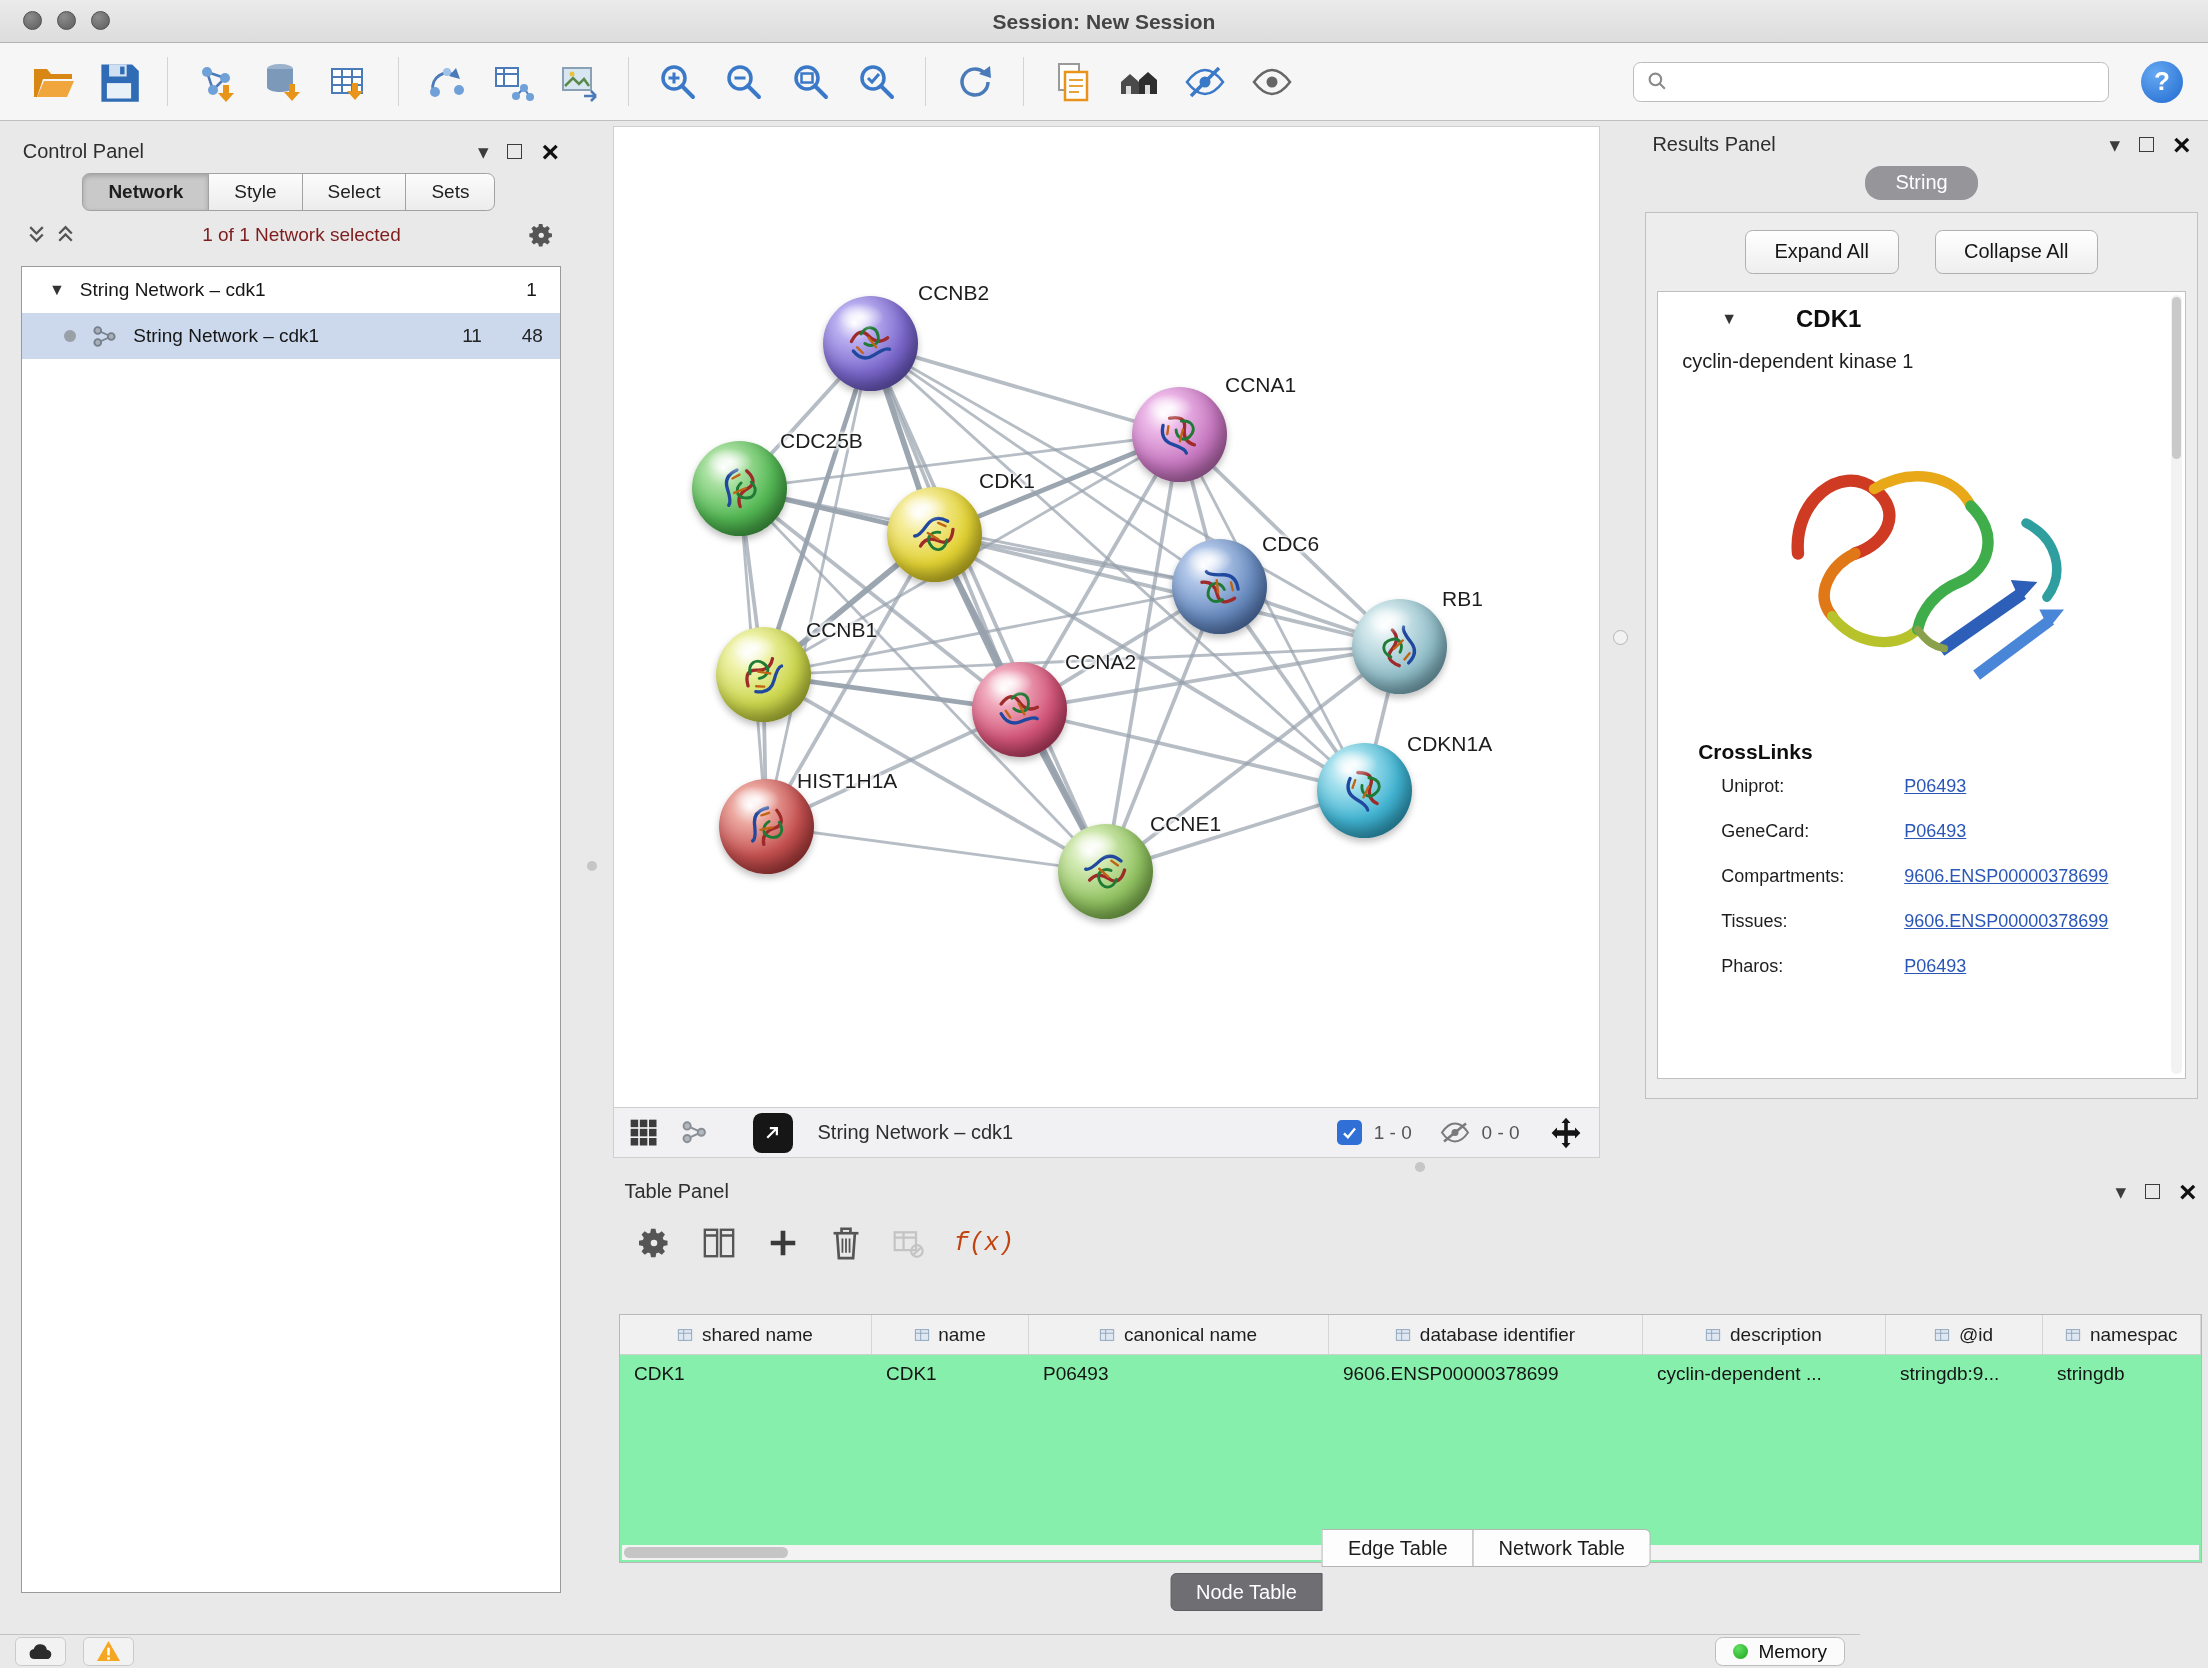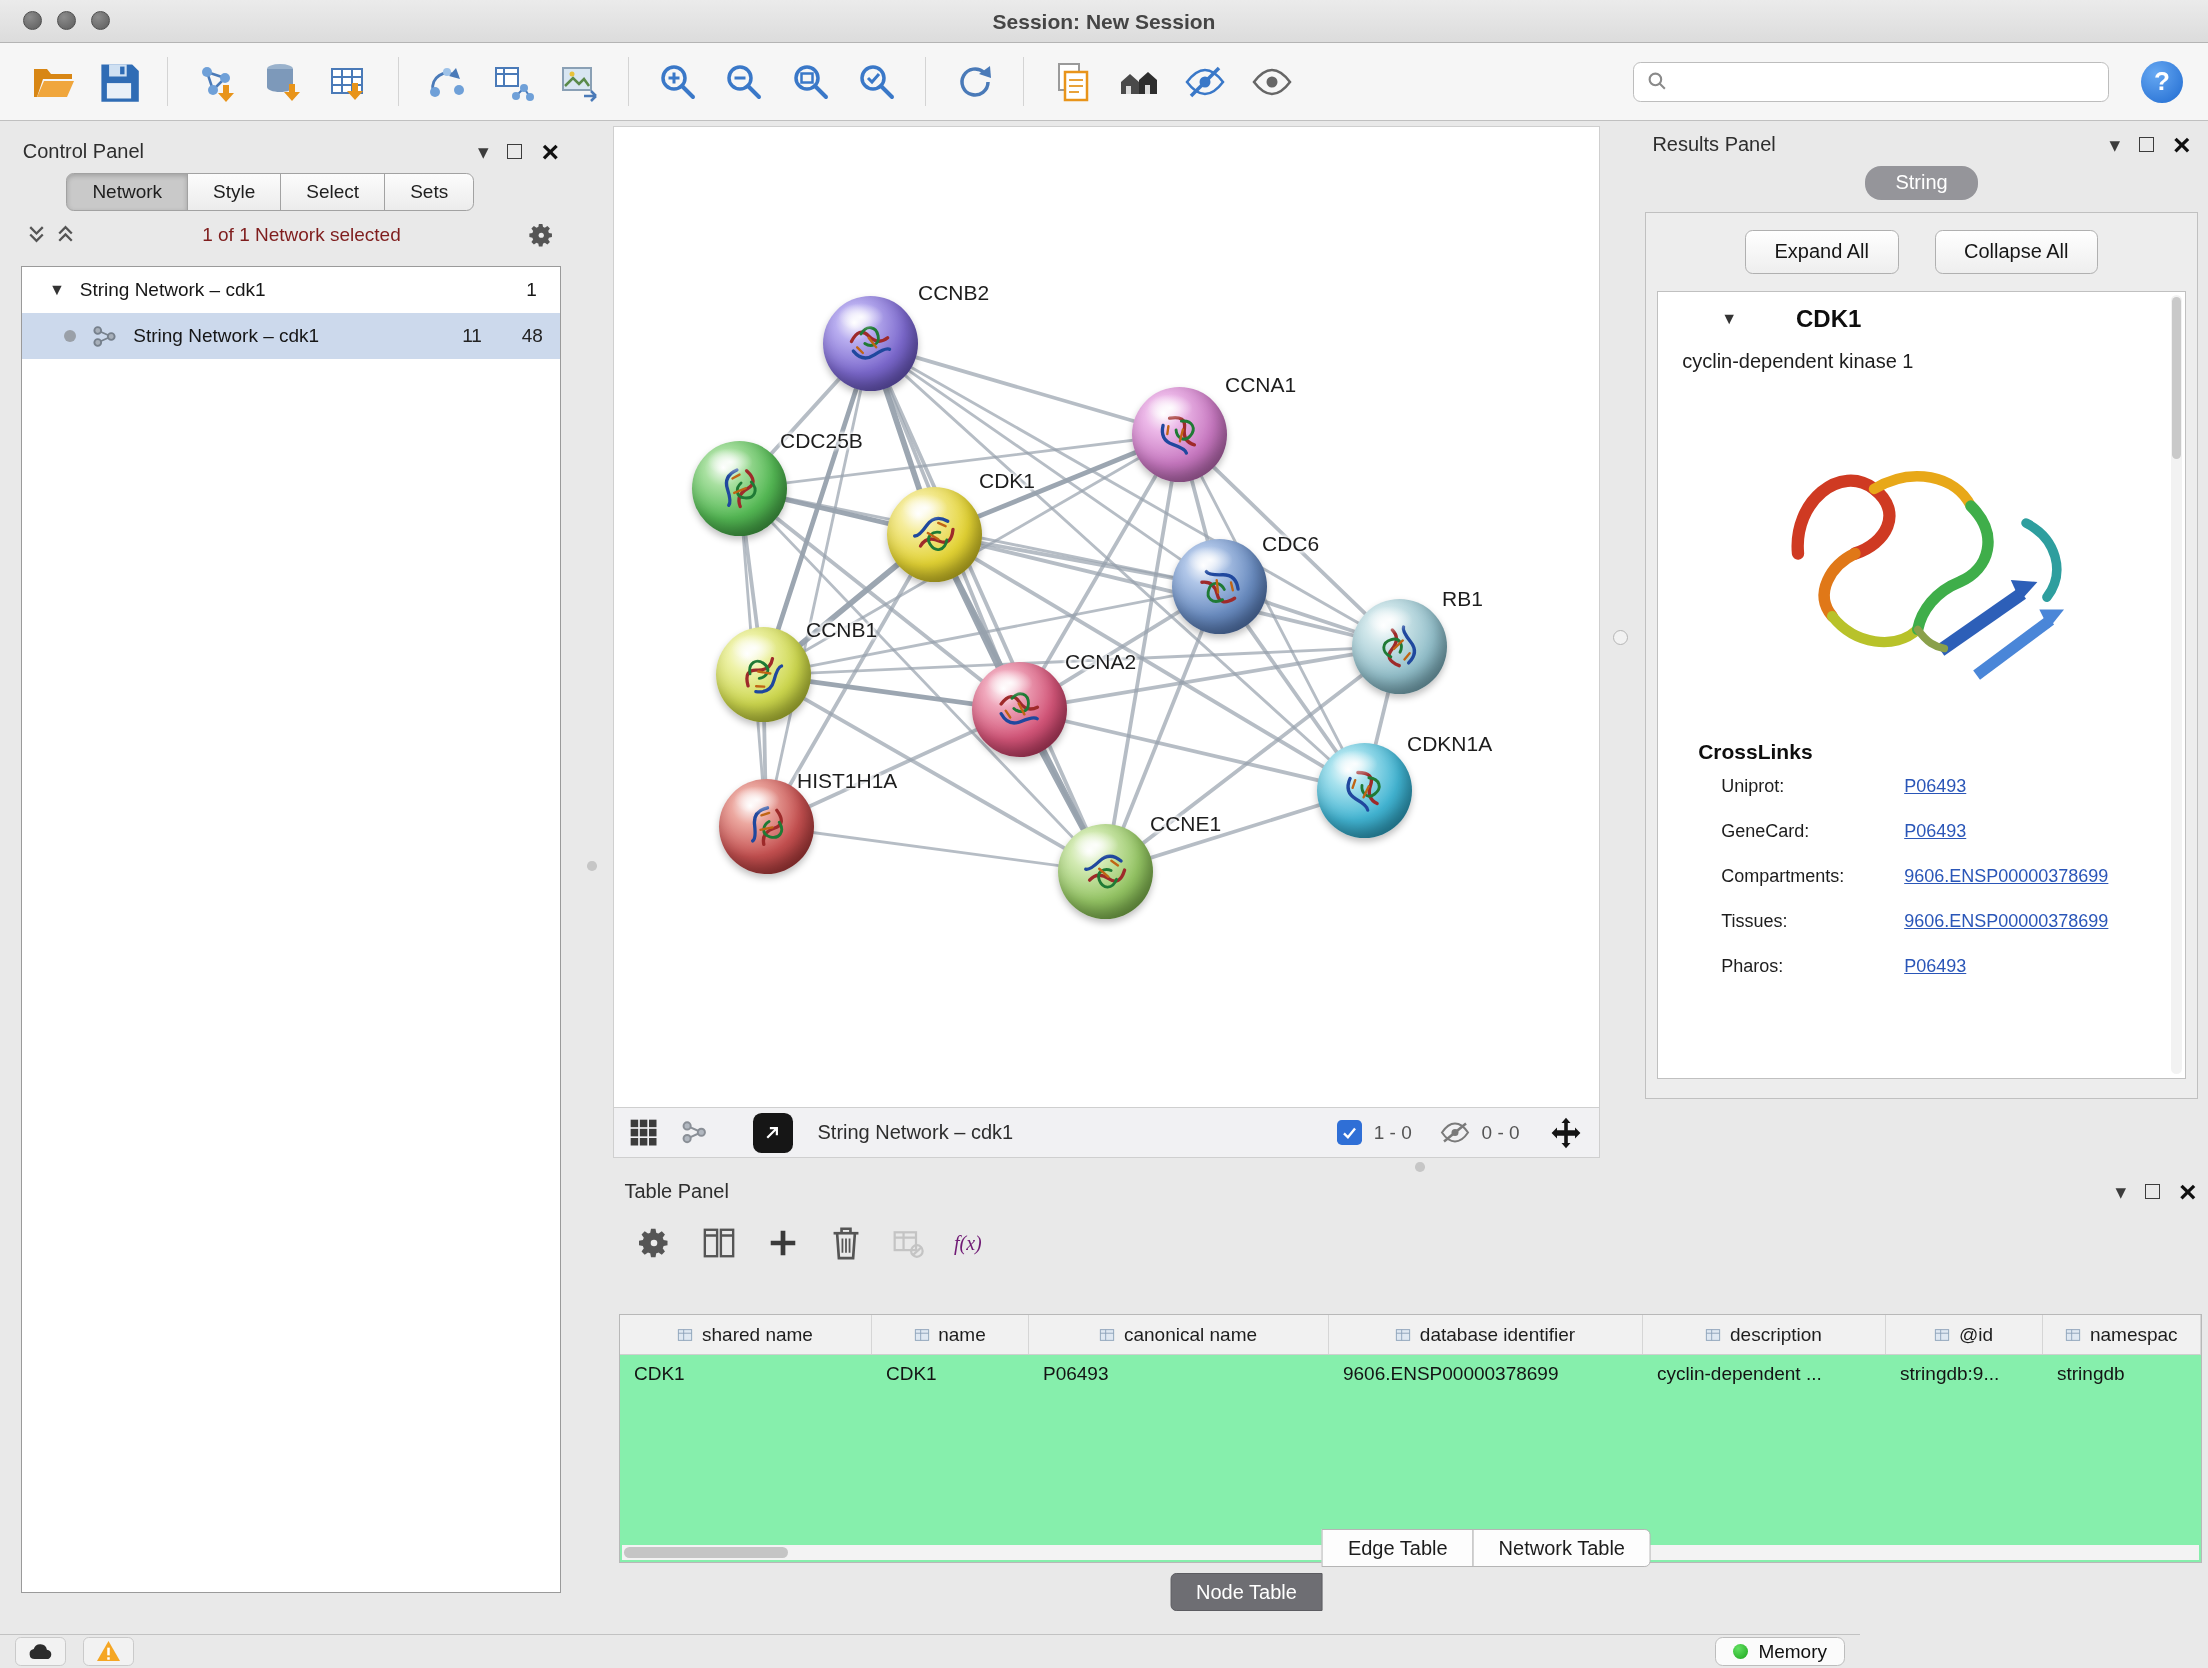--- a/index.html
+++ b/index.html
@@ -34,21 +34,21 @@
   .wi-caret { font-size:21px; color:#3c3c3c; line-height:1; }
   .wi-float { width:15px; height:15px; border:1.9px solid #3c3c3c; display:inline-block; }
   .wi-close { font-size:30px; font-weight:bold; color:#101010; line-height:21px; }
 
   
   .control-panel { position:absolute; left:11.4px; top:133px; width:559px; height:1460px; }
   .cp-tabs { display:flex; margin:3.8px 0 0 55px; }
   .cp-tab { height:38px; padding:0 25px; display:flex; align-items:center; border:1px solid #a2a2a2;
     margin-left:-1px; background:linear-gradient(#fcfcfc,#ececec); font-size:19px; color:#1e1e1e; }
   .cp-tab.selected { background:#c9c9c9; box-shadow:inset 0 1.9px 4.8px rgba(0,0,0,.2); }
-  .cp-tab:first-child { border-radius:7.6px 0 0 7.6px; margin-left:0; }
+  .cp-tab:first-child { border-radius:7.6px 0 0 7.6px; margin-left:16px;font-weight:bold; }
   .cp-tab:last-child { border-radius:0 7.6px 7.6px 0; }
   .cp-selrow { display:flex; align-items:center; height:48px; padding:0 15px; gap:7.6px; }
   .cp-status { flex:1; text-align:center; font-size:19px; color:#7f1d1d; }
   .cp-tree { position:absolute; left:9.5px; right:9.5px; top:133px; bottom:0; background:#fff; border:1px solid #9a9a9a; overflow:hidden; }
   .tree-row { display:flex; align-items:center; height:46px; font-size:19px; color:#161616; }
   .tree-row.root { padding:0 23px 0 27px; gap:15px; }
   .tree-row.child { background:#ccd9ec; padding:0 17px 0 42px; gap:15px; }
   .tree-caret { font-size:16px; color:#333; }
   .tree-bullet { width:12.4px; height:12.4px; border-radius:50%; background:#9aa0a8; }
   .tree-count { margin-left:auto; }
@@ -93,21 +93,21 @@
   .rp-crosslinks-title { padding-left:40px; font-size:21px; font-weight:bold; color:#0e0e0e; margin-top:7.6px; }
   .rp-row { display:flex; align-items:center; height:45px; padding-left:63px; font-size:18px; color:#1d1d1d; }
   .rp-row-label { width:183px; }
   .xlink { color:#2a56b8; text-decoration:underline; cursor:pointer; }
   .rp-vscroll { position:absolute; right:2.9px; top:3.8px; bottom:3.8px; width:11.4px; background:#f2f2f2; border-radius:5.7px; }
   .rp-vthumb { position:absolute; top:1.9px; left:1px; width:9.5px; height:162px; background:#c9c9c9; border-radius:4.8px; }
 
   
   .table-panel { position:absolute; left:613px; top:1173px; width:1595px; height:444px; }
   .tp-toolbar { display:flex; align-items:center; gap:30px; margin:11.4px 0 0 23px; height:46px; }
-  .fx { font-family:Liberation Serif, serif; font-style:italic; font-size:20px; color:#701a75; }
+  .fx { font-family:Liberation Mono, monospace; font-style:italic; font-size:25px; color:#c2410c; }
   .tp-table { position:absolute; left:5.7px; right:5.7px; top:141px; height:249px; background:#86efac; border:1px solid #b8b8b8; overflow:hidden; }
   .tp-header { display:flex; height:40px; background:#f1f1f1; border-bottom:1px solid #cfcfcf; }
   .tp-hcell { display:flex; align-items:center; justify-content:center; gap:8.6px; border-right:1px solid #d6d6d6;
     font-size:19px; color:#1e1e1e; overflow:hidden; white-space:nowrap; flex:none; }
   .tp-row { display:flex; height:38px; }
   .tp-cell { display:flex; align-items:center; padding-left:14.3px; font-size:19px; color:#141414;
     overflow:hidden; white-space:nowrap; flex:none; }
   .tp-hscroll { position:absolute; left:1.9px; right:1.9px; bottom:1.9px; height:15px; background:#f3f3f3; }
   .tp-hthumb { position:absolute; left:2.9px; top:1.9px; width:164px; height:11.4px; background:#c5c5c5; border-radius:5.7px; }
   .tp-tabs { position:absolute; left:50%; transform:translateX(-50%); bottom:5.7px; display:flex; }

